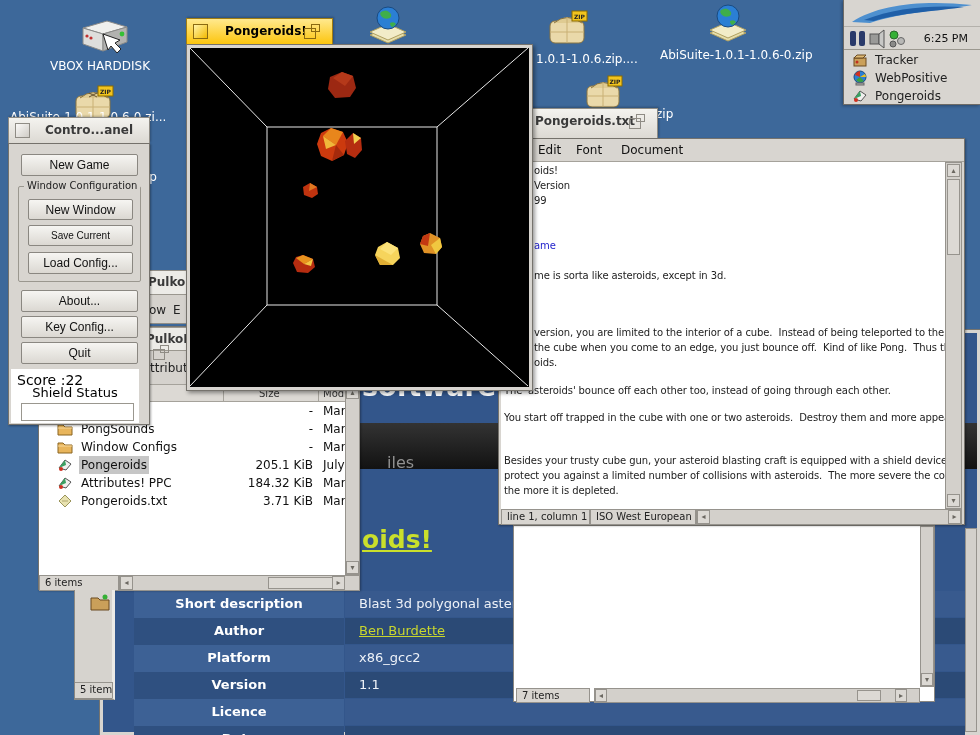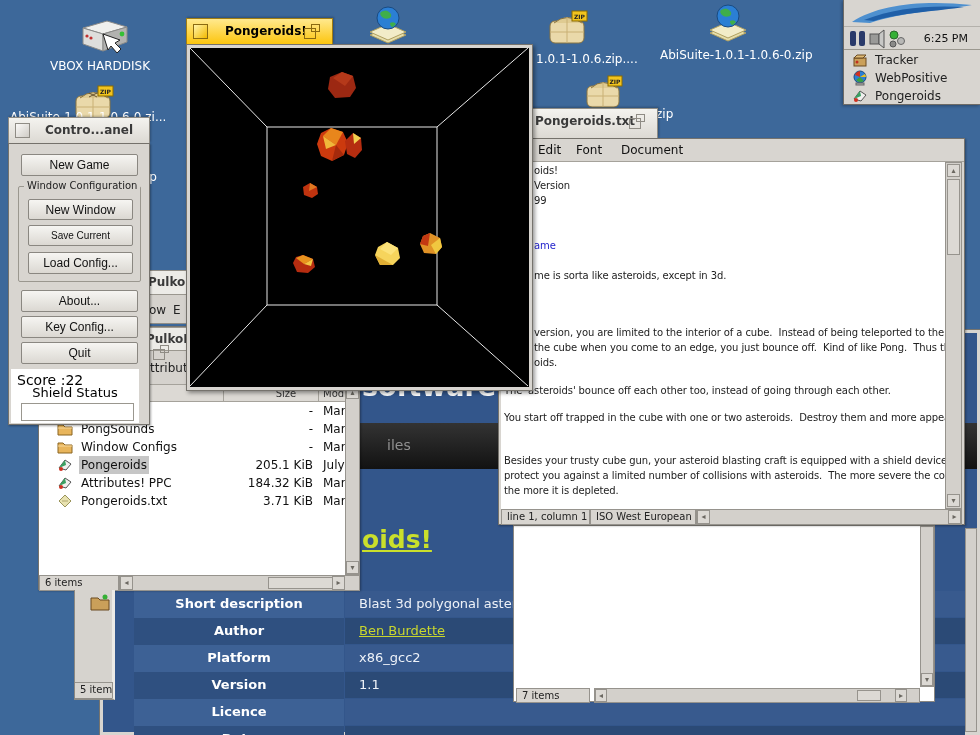--- a/index.html
+++ b/index.html
@@ -66,21 +66,21 @@
   #setext{position:absolute;left:2px;top:23px;width:444px;height:347px;background:#fff;overflow:hidden}
   .tl{position:absolute;font-size:10px;letter-spacing:-.1px;color:#222;white-space:pre}
   .tl.blue{color:#2323cc}
   
   #seven{left:513px;top:525px;width:422px;height:177px;z-index:35;position:absolute;background:#fff;border:1px solid #8a8781}
   #five{left:74px;top:590px;width:41px;height:110px;z-index:35;position:absolute;background:#d6d3ce;border-right:3px solid #eceae6;border-left:1px solid #8a8781;border-bottom:2px solid #908d87}
   
   #webwin{left:100px;top:330px;width:880px;height:405px;z-index:10;position:absolute;background:#33568b;border:3px solid #d8d5d0;outline:1px solid #77746e}
   #webhead{position:absolute;left:259px;top:38px;font-size:27px;font-weight:bold;color:#fff;white-space:nowrap}
   #webnav{position:absolute;left:0;top:90px;width:100%;height:46px;background:linear-gradient(#333,#121212)}
-  #webnav span{position:absolute;left:284px;top:14px;font-size:14px;color:#919191}
+  #webnav span{position:absolute;left:284px;top:30px;font-size:16px;color:#919191}
   #webtitle{position:absolute;left:259px;top:192px;font-size:25px;font-weight:bold;color:#cadf2b;text-decoration:underline;white-space:nowrap}
   .wrow .lc{position:absolute;left:31px;width:210px;height:42px;line-height:26px;text-align:center;font-weight:bold;font-size:13px;color:#fff}
   .wrow .vc{position:absolute;left:242px;width:620px;height:26px;line-height:26px;padding-left:14px;font-size:13px;color:#eef2f8;white-space:nowrap;overflow:hidden}
   .wrow.odd .lc{background:#3d6195}.wrow.odd .vc{background:#385a8e}
   .wrow.even .lc{background:#2f5080}.wrow.even .vc{background:#2b4a76}
   .wrow .vc.link{color:#c9d62e;text-decoration:underline}
 </style>
 </head>
 <body>
 
@@ -203,21 +203,21 @@
     <span style="position:absolute;left:6px;top:4px">PulkoM</span>
   </div>
   <div class="zsq" style="left:114px;top:18px;z-index:2">
       <i class="b"></i>
       <i class="s"></i>
     </div>
   <div id="trmenu">
     <span style="position:absolute;left:103px;top:10px">Attributes</span>
   </div>
   <div id="trhead">
-    <span style="position:absolute;left:220px;top:3px;width:54px;text-align:center">Size</span>
+    <span style="position:absolute;left:220px;top:3px;width:54px;text-align:left">Size</span>
     <span style="position:absolute;left:284px;top:3px">Modi</span>
     <span style="position:absolute;left:184px;top:0;height:17px;border-left:1px solid #a5a29b"></span>
     <span style="position:absolute;left:279px;top:0;height:17px;border-left:1px solid #a5a29b"></span>
   </div>
   <div id="trlist">
     <div class="trrow" style="top:0">
       <span class="nm"></span>
       <span class="sz">-</span>
       <span class="md">Mar</span>
     </div>

